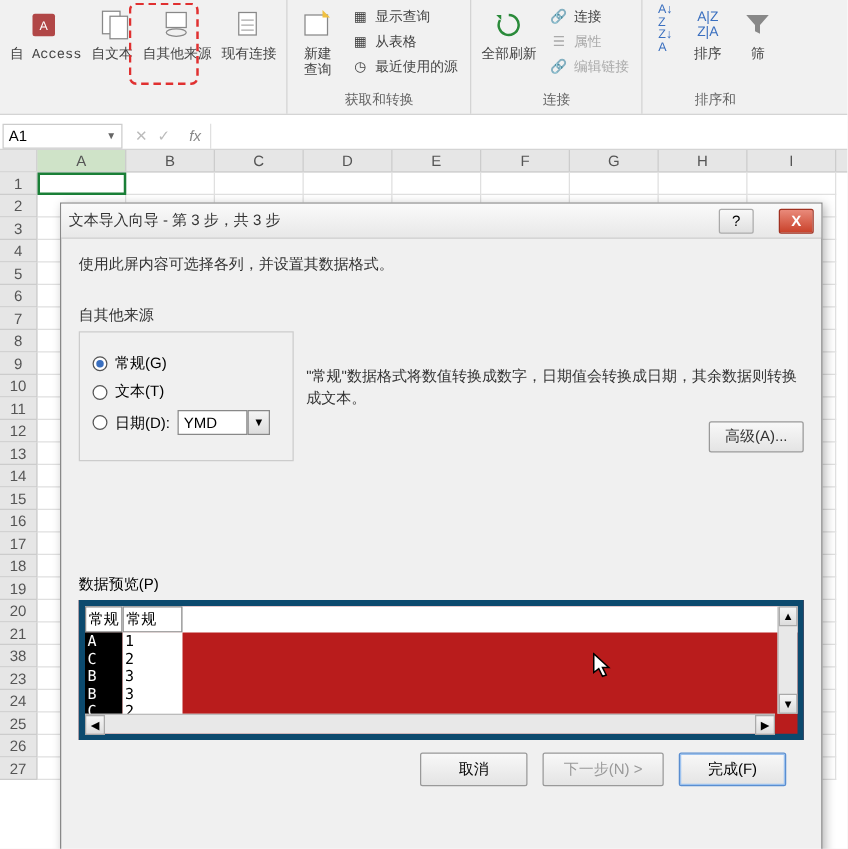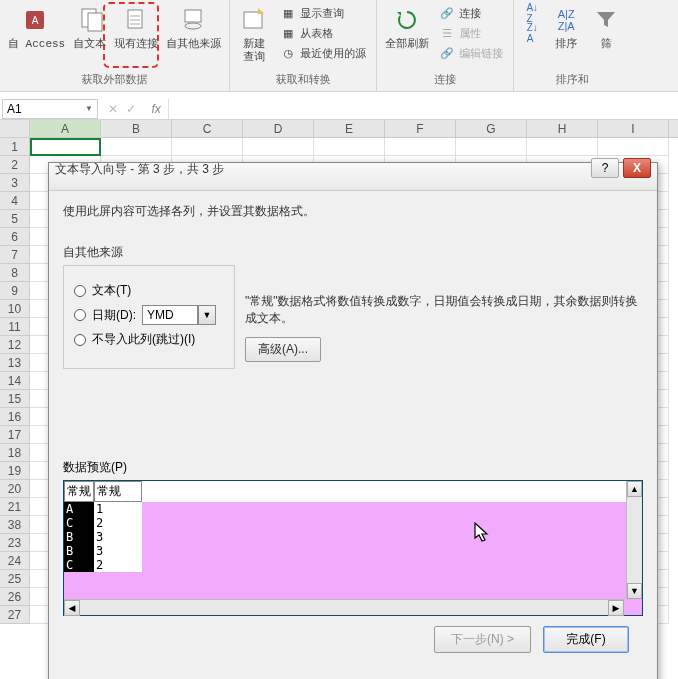--- a/index.html
+++ b/index.html
@@ -35,39 +35,39 @@
   .rows { display: flex; }
   .row-headers { display: flex; flex-direction: column; }
   .row-h { width: 30px; height: 18px; border-right: 1px solid #ccc; border-bottom: 1px solid #ccc; background:#e6e6e6; text-align:center; font-size:12px; color:#555; line-height:18px; }
   .cells { position: relative; flex:1; }
   .cell-row { display:flex; height:18px; }
   .cell { width:71px; height:18px; border-right:1px solid #e0e0e0; border-bottom:1px solid #e0e0e0; }
   .sel-cell { position:absolute; left:0; top:0; width:71px; height:18px; border:2px solid #1a7f37; }
   
   
   .dialog { position: absolute; left: 48px; top: 162px; width: 610px; height: 530px; background: #f0f0f0; border: 1px solid #888; box-shadow: 2px 2px 8px rgba(0,0,0,0.3); display:flex; flex-direction:column; }
-  .titlebar { height: 28px; background: linear-gradient(#fafafa,#e8e8e8); border-bottom:1px solid #ccc; display:flex; align-items:flex-end; padding:12px 6px; }
+  .titlebar { height: 28px; background: linear-gradient(#fafafa,#e8e8e8); border-bottom:1px solid #ccc; display:flex; align-items:center; padding:12px 6px;gap:16px; }
   .titlebar .title { flex:1; font-size:12px; color:#333; }
   .titlebar .tbtn { width: 28px; height:20px; border:1px solid #aaa; background:linear-gradient(#f8f8f8,#e0e0e0); margin-left:4px; display:flex; align-items:center; justify-content:center; font-size:12px; border-radius:2px; }
   .titlebar .close { background: linear-gradient(#e98a7a,#c9412a); color:#fff; border-color:#a03020; font-weight:bold; }
   .dialog-body { flex:1; padding: 12px 14px 8px 14px; display:flex; flex-direction:column; }
   .instr { font-size:12px; color:#333; margin-bottom:24px; }
   .fieldset-label { font-size:12px; color:#333; margin-bottom:4px; }
   .format-row { display:flex; gap:10px; }
   .format-box { border:1px solid #ccc; padding:10px 10px 14px 10px; width: 172px; background:#f0f0f0; }
   .radio-row { display:flex; align-items:center; gap:6px; font-size:12px; margin:6px 0; }
   .radio { width:12px; height:12px; border:1px solid #555; border-radius:50%; display:inline-flex; align-items:center; justify-content:center; background:#fff; }
   .radio.checked::after { content:""; width:6px; height:6px; background:#3a6fbf; border-radius:50%; }
   .date-select { border:1px solid #888; background:#fff; height:20px; width:56px; display:flex; align-items:center; padding:0 4px; justify-content:space-between; font-size:12px; }
   .date-dd { width:18px; height:20px; border:1px solid #888; border-left:1px solid #888; background:linear-gradient(#f4f4f4,#ddd); display:flex; align-items:center; justify-content:center; font-size:9px; }
   .desc-col { flex:1; padding-top:28px; font-size:12px; color:#333; }
   .adv-btn { margin-top:10px; display:inline-block; border:1px solid #999; background:linear-gradient(#f8f8f8,#e4e4e4); padding:3px 12px; font-size:12px; border-radius:2px; }
   
   .preview-label { font-size:12px; margin-top:90px; margin-bottom:4px; }
-  .preview-box { border:1px solid #0c4a6e; background:#f0abfc; height:136px; position:relative; }
+  .preview-box { border:5px solid #0c4a6e; background:#b91c1c; height:112px; position:relative; }
   .preview-table { font-family: monospace; font-size:12px; }
   .preview-headers { display:flex; background:#fff; }
   .ph { border:1px solid #888; border-bottom:1px solid #888; padding:1px 2px; background:#fff; }
   .ph.c0 { width:30px; }
   .ph.c1 { width:48px; }
   .preview-data { display:flex; }
   .pcol { background:#000; color:#fff; }
   .pcol.c0 { width:30px; }
   .pcol.c1 { width:48px; background:#fff; color:#000; }
   .prow { padding:0 2px; height:14px; line-height:14px; }
@@ -105,38 +105,37 @@
             <svg width="28" height="28">
               <rect x="6" y="3" width="14" height="18" fill="#fff" stroke="#888"></rect>
               <rect x="12" y="7" width="14" height="18" fill="#fff" stroke="#888"></rect>
             </svg>
           </span>
         <span class="label">自文本</span>
       </div>
       <div class="ribbon-large-btn">
         <span class="icon">
             <svg width="28" height="28">
+              <rect x="5" y="4" width="16" height="12" fill="#fff" stroke="#888"></rect>
+              <ellipse cx="13" cy="20" rx="8" ry="3" fill="none" stroke="#888"></ellipse>
+            </svg>
+          </span>
+        <span class="label">自其他来源</span>
+      </div>
+      <div class="ribbon-large-btn">
+        <span class="icon">
+            <svg width="28" height="28">
               <rect x="6" y="4" width="14" height="18" fill="#fff" stroke="#888"></rect>
               <path d="M8 10h10M8 14h10M8 18h10" stroke="#aaa"></path>
             </svg>
           </span>
         <span class="label">现有连接</span>
       </div>
-      <div class="ribbon-large-btn">
-        <span class="icon">
-            <svg width="28" height="28">
-              <rect x="5" y="4" width="16" height="12" fill="#fff" stroke="#888"></rect>
-              <ellipse cx="13" cy="20" rx="8" ry="3" fill="none" stroke="#888"></ellipse>
-            </svg>
-          </span>
-        <span class="label">自其他来源</span>
-      </div>
       <div class="red-dashed"></div>
     </div>
-    <div class="ribbon-group-label">获取外部数据</div>
   </div>
 
   <div class="ribbon-group">
     <div class="ribbon-buttons">
       <div class="ribbon-large-btn">
         <span class="icon">
             <svg width="28" height="28">
               <rect x="4" y="6" width="18" height="16" fill="#fff" stroke="#888"></rect>
               <path d="M18 2l6 6-6 0z" fill="#f0c040"></path>
             </svg>
@@ -584,41 +583,41 @@
     <span class="title">文本导入向导 - 第 3 步，共 3 步</span>
     <span class="tbtn">?</span>
     <span class="tbtn close">X</span>
   </div>
   <div class="dialog-body">
     <div class="instr">使用此屏内容可选择各列，并设置其数据格式。</div>
     <div class="fieldset-label">自其他来源</div>
     <div class="format-row">
       <div class="format-box">
         <div class="radio-row">
+          <span class="radio checked"></span>
+          <span>常规(G)</span>
+        </div>
+        <div class="radio-row">
           <span class="radio"></span>
           <span>文本(T)</span>
         </div>
         <div class="radio-row">
           <span class="radio"></span>
           <span>日期(D):</span>
           <span style="display:flex">
             <span class="date-select">
                 <span>YMD</span>
               </span>
             <span class="date-dd">▼</span>
           </span>
         </div>
-        <div class="radio-row">
-          <span class="radio"></span>
-          <span>不导入此列(跳过)(I)</span>
-        </div>
       </div>
       <div class="desc-col">
         <div>"常规"数据格式将数值转换成数字，日期值会转换成日期，其余数据则转换成文本。</div>
-        <div style="text-align:left"><span class="adv-btn">高级(A)...</span></div>
+        <div style="text-align:right"><span class="adv-btn">高级(A)...</span></div>
       </div>
     </div>
 
     <div class="preview-label">数据预览(P)</div>
     <div class="preview-box">
       <div class="preview-table">
         <div class="preview-headers">
           <div class="ph c0">常规</div>
           <div class="ph c1">常规</div>
         </div>
@@ -645,20 +644,21 @@
         <div class="arrow">▼</div>
       </div>
       <div class="hscroll">
         <div class="arrow">◀</div>
         <div class="track"></div>
         <div class="arrow">▶</div>
       </div>
     </div>
 
     <div class="dialog-buttons">
+      <span class="dlg-btn">取消</span>
       <span class="dlg-btn disabled">下一步(N) &gt;</span>
       <span class="dlg-btn default">完成(F)</span>
     </div>
   </div>
 </div>
 
 <svg class="cursor-arrow" width="18" height="22">
   <path d="M1 1 L1 16 L5 13 L8 19 L11 18 L8 12 L13 12 Z" fill="#fff" stroke="#000" stroke-width="1.2"></path>
 </svg>
 

